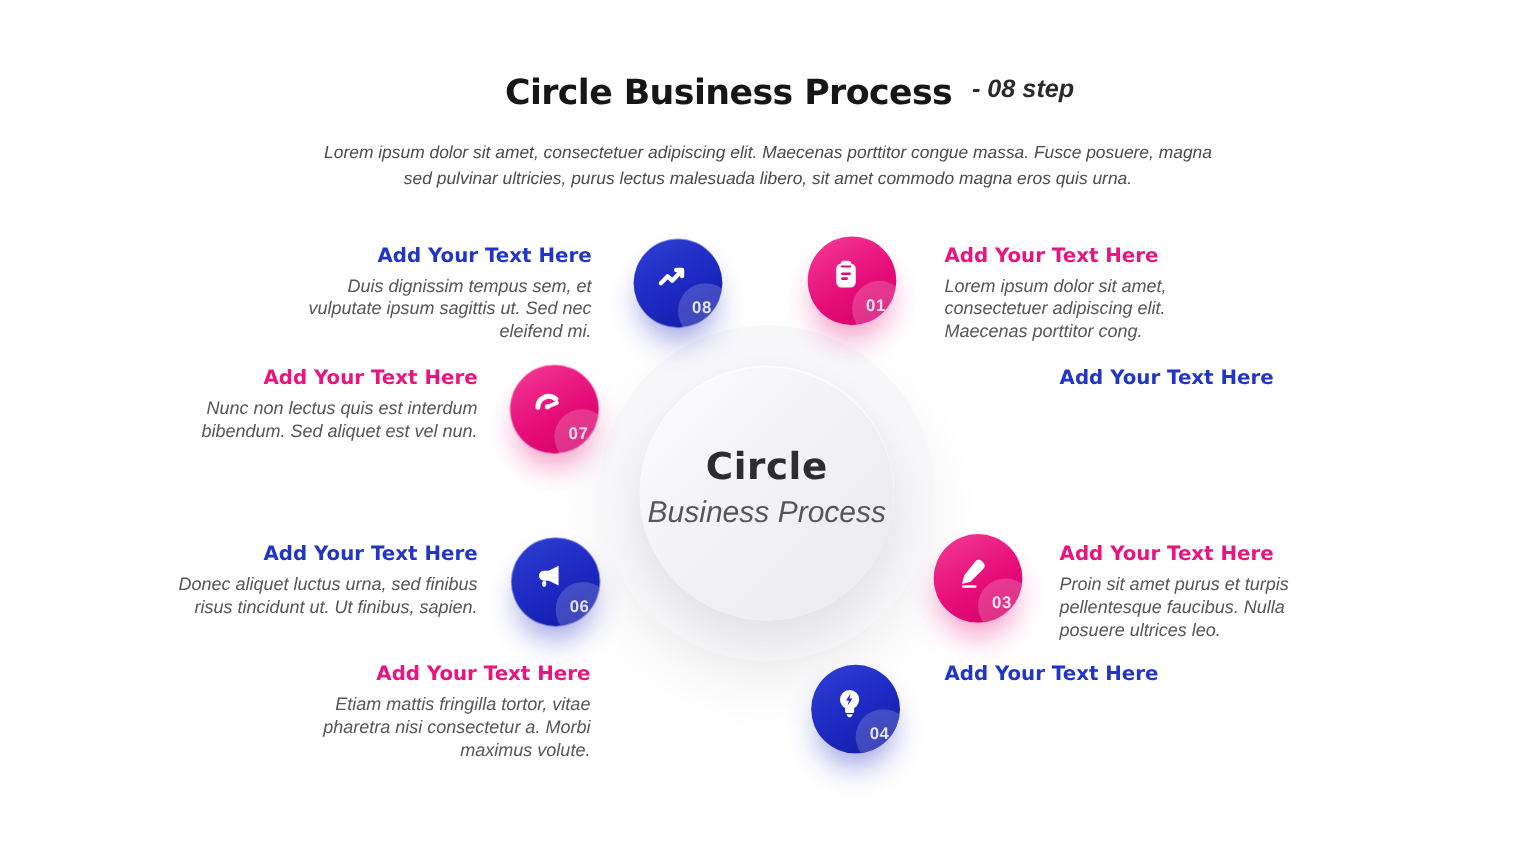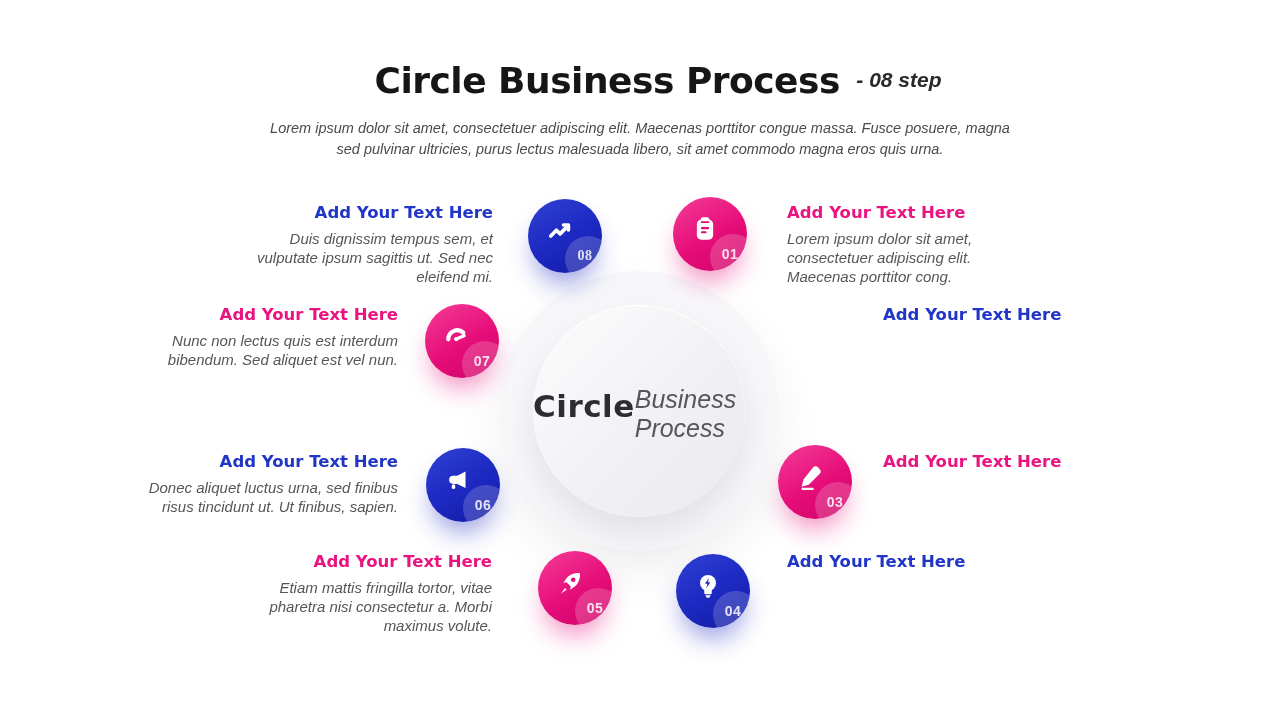--- a/index.html
+++ b/index.html
@@ -4,21 +4,21 @@
 <style>
   * { margin:0; padding:0; box-sizing:border-box; }
   html,body { background:#fff; }
   .slide {
     position:relative; width:1280px; height:720px; background:#ffffff;
     overflow:hidden; font-family:"Liberation Sans", sans-serif;
   }
   
   .header { position:absolute; top:60px; left:0; width:1280px; text-align:center; }
   .main-title {
-    display:inline; font-size:36px; font-weight:800; color:#161616;
+    display:inline; font-size:29px; font-weight:800; color:#161616;
     letter-spacing:-0.5px; font-family:"DejaVu Sans","Liberation Sans",sans-serif;margin-left:36px;
   }
   .title-suffix {
     display:inline-block; margin-left:12px; font-size:21px; font-style:italic;
     font-weight:600; color:#2a2a2a; vertical-align:6px;
   }
   .description {
     position:absolute; top:118px; left:270px; width:740px; text-align:center;
     font-size:14.5px; font-style:italic; color:#4b4b4b; line-height:21px;
   }
@@ -26,21 +26,21 @@
   .hub-ring {
     position:absolute; left:499px; top:271px; width:280px; height:280px;
     border-radius:50%; background:#f7f7fa;
     box-shadow:0 22px 45px rgba(40,40,70,0.07);
   }
   .hub {
     position:absolute; left:533px; top:305px; width:212px; height:212px;
     border-radius:50%;
     background:linear-gradient(135deg,#fdfdfe 0%,#f1f1f4 55%,#ebebef 100%);
     box-shadow:0 18px 32px rgba(40,40,70,0.10), inset 0 1px 0 #ffffff;
-    display:flex; flex-direction:row; align-items:center; justify-content:center;
+    display:flex; flex-direction:column; align-items:center; justify-content:center;
     transform:translateZ(0);
   }
   .hub-title {
     font-size:31px; font-weight:800; color:#2d2d2f; letter-spacing:0.5px;
     margin-top:-10px; font-family:"DejaVu Sans","Liberation Sans",sans-serif;
   }
   .hub-sub { font-size:25px; font-style:italic; color:#565658; margin-top:6px; }
   
   .step {
     position:absolute; width:74px; height:74px; border-radius:50%;
@@ -62,21 +62,21 @@
     color:rgba(255,255,255,0.85); font-weight:700; font-size:14px;
     letter-spacing:0.5px; z-index:1; padding:0 6px 6px 0;
   }
   .pos-1 { left:673px; top:197px; }
   .pos-2 { left:775px; top:299px; }
   .pos-3 { left:778px; top:445px; }
   .pos-4 { left:676px; top:554px;justify-content:center; }
   .pos-5 { left:538px; top:551px; }
   .pos-6 { left:426px; top:448px; }
   .pos-7 { left:425px; top:304px; }
-  .pos-8 { left:528px; top:199px;font-family:Liberation Serif, serif; }
+  .pos-8 { left:528px; top:199px; }
   
   .tblock { position:absolute; }
   .tblock h3 { font-size:16.5px; font-weight:800; margin-bottom:7px;
     font-family:"DejaVu Sans","Liberation Sans",sans-serif; }
   .tblock p  { font-size:15px; font-style:italic; color:#55565a; line-height:19px; }
   .tblock.pink h3 { color:#ea1480; }
   .tblock.blue h3 { color:#2136c6; }
   .t-left  { text-align:left; }
   .t-right { text-align:right; }
   .tb-1 { left:787px;  top:203px; width:250px; }
@@ -128,28 +128,20 @@
   <div class="step blue pos-4">
     <svg width="30" height="30" viewBox="0 0 24 24">
       <circle cx="12" cy="9.6" r="6.4" fill="#fff"></circle>
       <rect x="9" y="14.5" width="6" height="4" rx="1" fill="#fff"></rect>
       <path d="M9.8 19.3 h4.4 l-1.3 2 h-1.8 z" fill="#fff"></path>
       <path d="M12.7 5.6 l-3.1 4.6 h2 l-1 3.5 3.3 -4.8 h-2 z" fill="#1b27b8"></path>
     </svg>
     <div class="badge">04</div>
   </div>
 
-  <div class="step pink pos-5">
-    <svg width="30" height="30" viewBox="0 0 24 24">
-      <path d="M19.9 4.1 c-4.8 -.5 -9 1.5 -11.5 5.2 l-1.8 2.6 2.6 -.5 3.4 3.4 -.5 2.6 2.6 -1.8 c3.7 -2.5 5.7 -6.7 5.2 -11.5 z" fill="#fff"></path>
-      <circle cx="14.6" cy="9.4" r="1.8" fill="#e10c76"></circle>
-      <path d="M8.1 15.9 l-3.4 4.6 4.6 -3.4 z" fill="#fff"></path>
-    </svg>
-    <div class="badge">05</div>
-  </div>
 
   <div class="step blue pos-6">
     <svg width="30" height="30" viewBox="0 0 24 24">
       <path d="M18 5.2 v13.2 l-6.6 -3.3 H8.2 a3.3 3.3 0 0 1 0 -6.6 h3.2 z" fill="#fff"></path>
       <rect x="7" y="15.4" width="2.8" height="3.8" rx="1.3" fill="#fff"></rect>
     </svg>
     <div class="badge">06</div>
   </div>
 
   <div class="step pink pos-7">
@@ -171,20 +163,21 @@
 
   <div class="tblock pink t-left tb-1">
     <h3>Add Your Text Here</h3>
     <p>Lorem ipsum dolor sit amet, consectetuer adipiscing elit. Maecenas porttitor cong.</p>
   </div>
   <div class="tblock blue t-left tb-2">
     <h3>Add Your Text Here</h3>
   </div>
   <div class="tblock pink t-left tb-3">
     <h3>Add Your Text Here</h3>
+    <p>Proin sit amet purus et turpis pellentesque faucibus. Nulla posuere ultrices leo.</p>
   </div>
   <div class="tblock blue t-left tb-4">
     <h3>Add Your Text Here</h3>
   </div>
   <div class="tblock pink t-right tb-5">
     <h3>Add Your Text Here</h3>
     <p>Etiam mattis fringilla tortor, vitae pharetra nisi consectetur a. Morbi maximus volute.</p>
   </div>
   <div class="tblock blue t-right tb-6">
     <h3>Add Your Text Here</h3>

